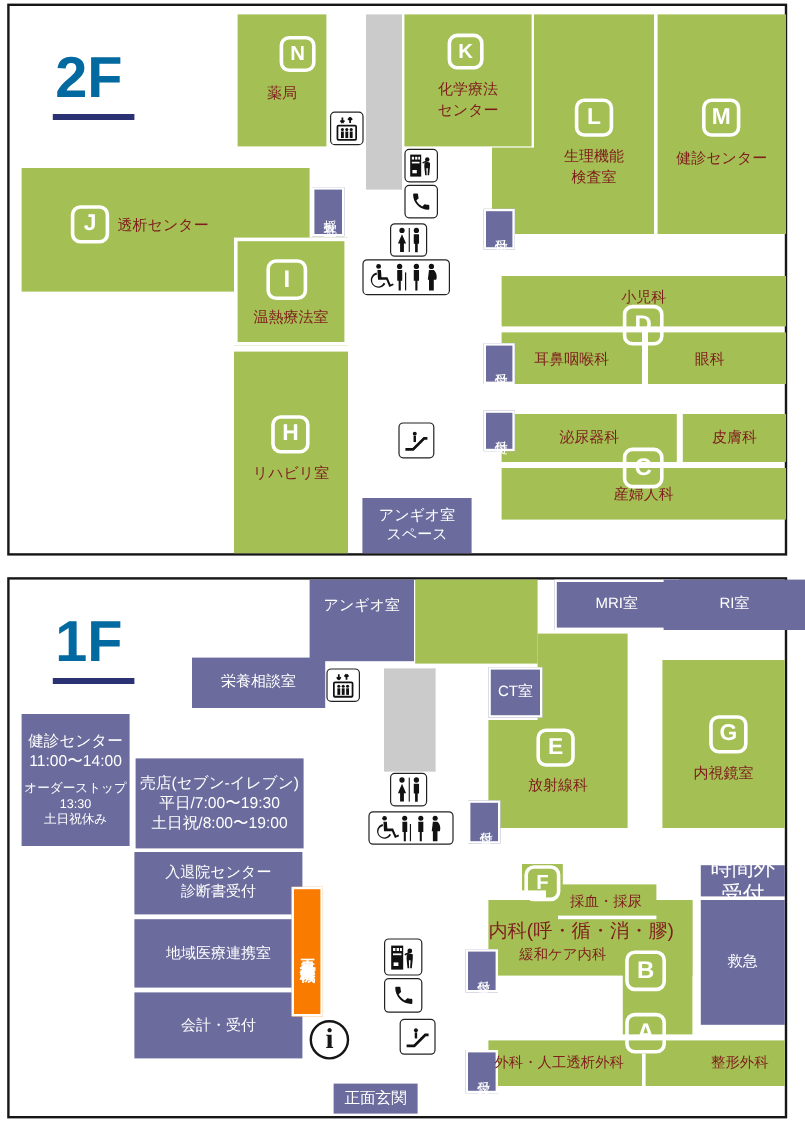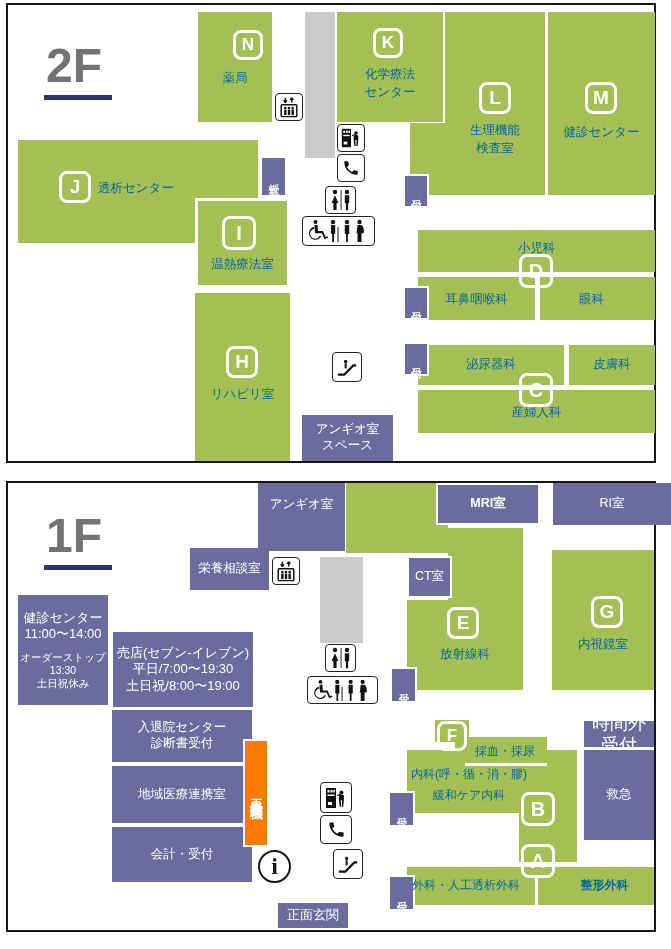--- a/index.html
+++ b/index.html
@@ -18,25 +18,25 @@
           letter-spacing:1px;z-index:4;border:2px solid #fff;box-sizing:border-box;}
   .orange{position:absolute;background:#f97b00;color:#fff;writing-mode:vertical-rl;
           display:flex;align-items:center;justify-content:center;font-size:13px;
           letter-spacing:2px;z-index:5;border:2px solid #fff;box-sizing:border-box;font-weight:bold;}
   .badge{position:absolute;border:3px solid #fff;border-radius:8px;color:#fff;font-weight:bold;
          display:flex;align-items:center;justify-content:center;z-index:6;box-sizing:border-box;
          background:transparent;}
   .b34{width:34px;height:34px;font-size:20px;}
   .b32{width:32px;height:32px;font-size:19px;}
   .b30{width:30px;height:30px;font-size:17px;}
-  .lbl{position:absolute;color:#0369a1;font-size:12.5px;text-align:center;white-space:nowrap;z-index:5;}
+  .lbl{position:absolute;color:#7f1d1d;font-size:12.5px;text-align:center;white-space:nowrap;z-index:5;}
   .wline{position:absolute;background:#fff;z-index:4;}
   .icon{position:absolute;background:#fff;border:1.5px solid #222;border-radius:4px;
         display:flex;align-items:center;justify-content:center;z-index:6;box-sizing:border-box;}
-  .ftitle{position:absolute;color:#737373;font-size:48px;font-weight:bold;line-height:1;
+  .ftitle{position:absolute;color:#0369a1;font-size:48px;font-weight:bold;line-height:1;
           border-bottom:5px solid #2b3274;padding:0 10px 5px 2px;z-index:2;}
   .info{position:absolute;width:33px;height:33px;border:2.5px solid #161616;border-radius:50%;
         background:#fff;color:#161616;display:flex;align-items:center;justify-content:center;
         font-family:"Liberation Serif","DejaVu Serif",serif;font-weight:bold;font-size:24px;z-index:6;box-sizing:border-box;}
   .small{font-size:10.5px;}
 </style>
 </head>
 <body>
 
 <div class="panel" style="left:6px;top:3px;width:650px;height:460px;"></div>
@@ -178,24 +178,24 @@
 <div class="blk" style="left:455px;top:737px;width:92px;height:29px;"></div>
 <div class="blk" style="left:407px;top:750px;width:170px;height:63px;"></div>
 <div class="blk" style="left:519px;top:750px;width:58px;height:113px;"></div>
 <div class="blk" style="left:407px;top:867px;width:247px;height:38px;"></div>
 <div class="wline" style="left:465px;top:763px;width:82px;height:3px;"></div>
 <div class="wline" style="left:497px;top:862px;width:100px;height:4px;z-index:2;"></div>
 <div class="wline" style="left:535px;top:878px;width:3px;height:27px;z-index:2;"></div>
 <div class="gray" style="left:320px;top:557px;width:43px;height:86px;"></div>
 
 <div class="pbox" style="left:258px;top:483px;width:87px;height:68px;align-items:center;justify-content:flex-start;padding-top:14px;">アンギオ室</div>
-<div class="pbox bordered" style="left:436px;top:483px;width:104px;height:42px;font-weight:bold;">MRI室</div>
+<div class="pbox bordered" style="left:462px;top:483px;width:104px;height:42px;">MRI室</div>
 <div class="pbox" style="left:553px;top:483px;width:118px;height:42px;">RI室</div>
 <div class="pbox bordered" style="left:407px;top:556px;width:45px;height:42px;">CT室</div>
-<div class="pbox" style="left:160px;top:548px;width:79px;height:42px;margin-left:30px;">栄養相談室</div>
+<div class="pbox" style="left:160px;top:548px;width:111px;height:42px;">栄養相談室</div>
 <div class="pbox" style="left:18px;top:595px;width:90px;height:110px;font-size:13px;">
   <span>健診センター</span>
   <span>11:00〜14:00</span>
   <span class="small" style="margin-top:8px;">オーダーストップ</span>
   <span class="small">13:30</span>
   <span class="small">土日祝休み</span>
 </div>
 <div class="pbox" style="left:113px;top:632px;width:140px;height:75px;font-size:13px;">
   <span>売店(セブン-イレブン)</span>
   <span>平日/7:00〜19:30</span>
@@ -203,38 +203,38 @@
 </div>
 <div class="pbox" style="left:112px;top:710px;width:140px;height:52px;text-align:right;">
   <span>入退院センター</span>
   <span>診断書受付</span>
 </div>
 <div class="pbox" style="left:112px;top:766px;width:140px;height:57px;">地域医療連携室</div>
 <div class="pbox" style="left:112px;top:827px;width:140px;height:55px;">会計・受付</div>
 <div class="orange" style="left:243px;top:739px;width:26px;height:108px;">再来受付機</div>
 <div class="pbox" style="left:278px;top:903px;width:70px;height:25px;font-size:13px;">正面玄関</div>
 <div class="pbox" style="left:584px;top:721px;width:70px;height:26px;font-size:18px;">時間外受付</div>
-<div class="pbox" style="left:584px;top:750px;width:70px;height:90px;">救急</div>
+<div class="pbox" style="left:584px;top:750px;width:70px;height:104px;">救急</div>
 <div class="vlabel" style="left:390px;top:667px;width:27px;height:36px;">受付</div>
 <div class="vlabel" style="left:388px;top:791px;width:27px;height:36px;">受付</div>
 <div class="vlabel" style="left:388px;top:875px;width:27px;height:36px;">受付</div>
 
 <div class="badge b32" style="left:447px;top:607px;">E</div>
 <div class="badge b32" style="left:591px;top:596px;">G</div>
 <div class="badge b30" style="left:437px;top:721px;">F</div>
 <div class="badge b34" style="left:521px;top:792px;">B</div>
 <div class="badge b34" style="left:521px;top:844px;">A</div>
 
 <div class="lbl" style="left:407px;top:646px;width:116px;">放射線科</div>
 <div class="lbl" style="left:552px;top:636px;width:102px;">内視鏡室</div>
 <div class="lbl" style="left:463px;top:743px;width:84px;font-size:12px;">採血・採尿</div>
-<div class="lbl" style="left:407px;top:766px;width:124px;font-size:12px;">内科(呼・循・消・膠)</div>
+<div class="lbl" style="left:407px;top:766px;width:124px;font-size:16px;">内科(呼・循・消・膠)</div>
 <div class="lbl" style="left:407px;top:787px;width:124px;font-size:12px;">緩和ケア内科</div>
 <div class="lbl" style="left:407px;top:877px;width:118px;font-size:12px;">外科・人工透析外科</div>
-<div class="lbl" style="left:552px;top:877px;width:105px;font-size:12px;font-weight:bold;">整形外科</div>
+<div class="lbl" style="left:564px;top:877px;width:105px;font-size:12px;">整形外科</div>
 
 <div class="icon" style="left:272px;top:557px;width:28px;height:28px;">
   <svg width="22" height="22" viewBox="0 0 24 24">
       <g fill="none" stroke="#111" stroke-width="1.6">
         <path d="M8 2v5M8 7l-1.8-2.2M8 7l1.8-2.2"></path>
         <path d="M15 7V2M15 2l-1.8 2.2M15 2l1.8 2.2"></path>
         <rect x="3.5" y="9.5" width="17" height="13" rx="1"></rect>
       </g>
       <g fill="#111">
         <circle cx="8" cy="13" r="1.4"></circle>

